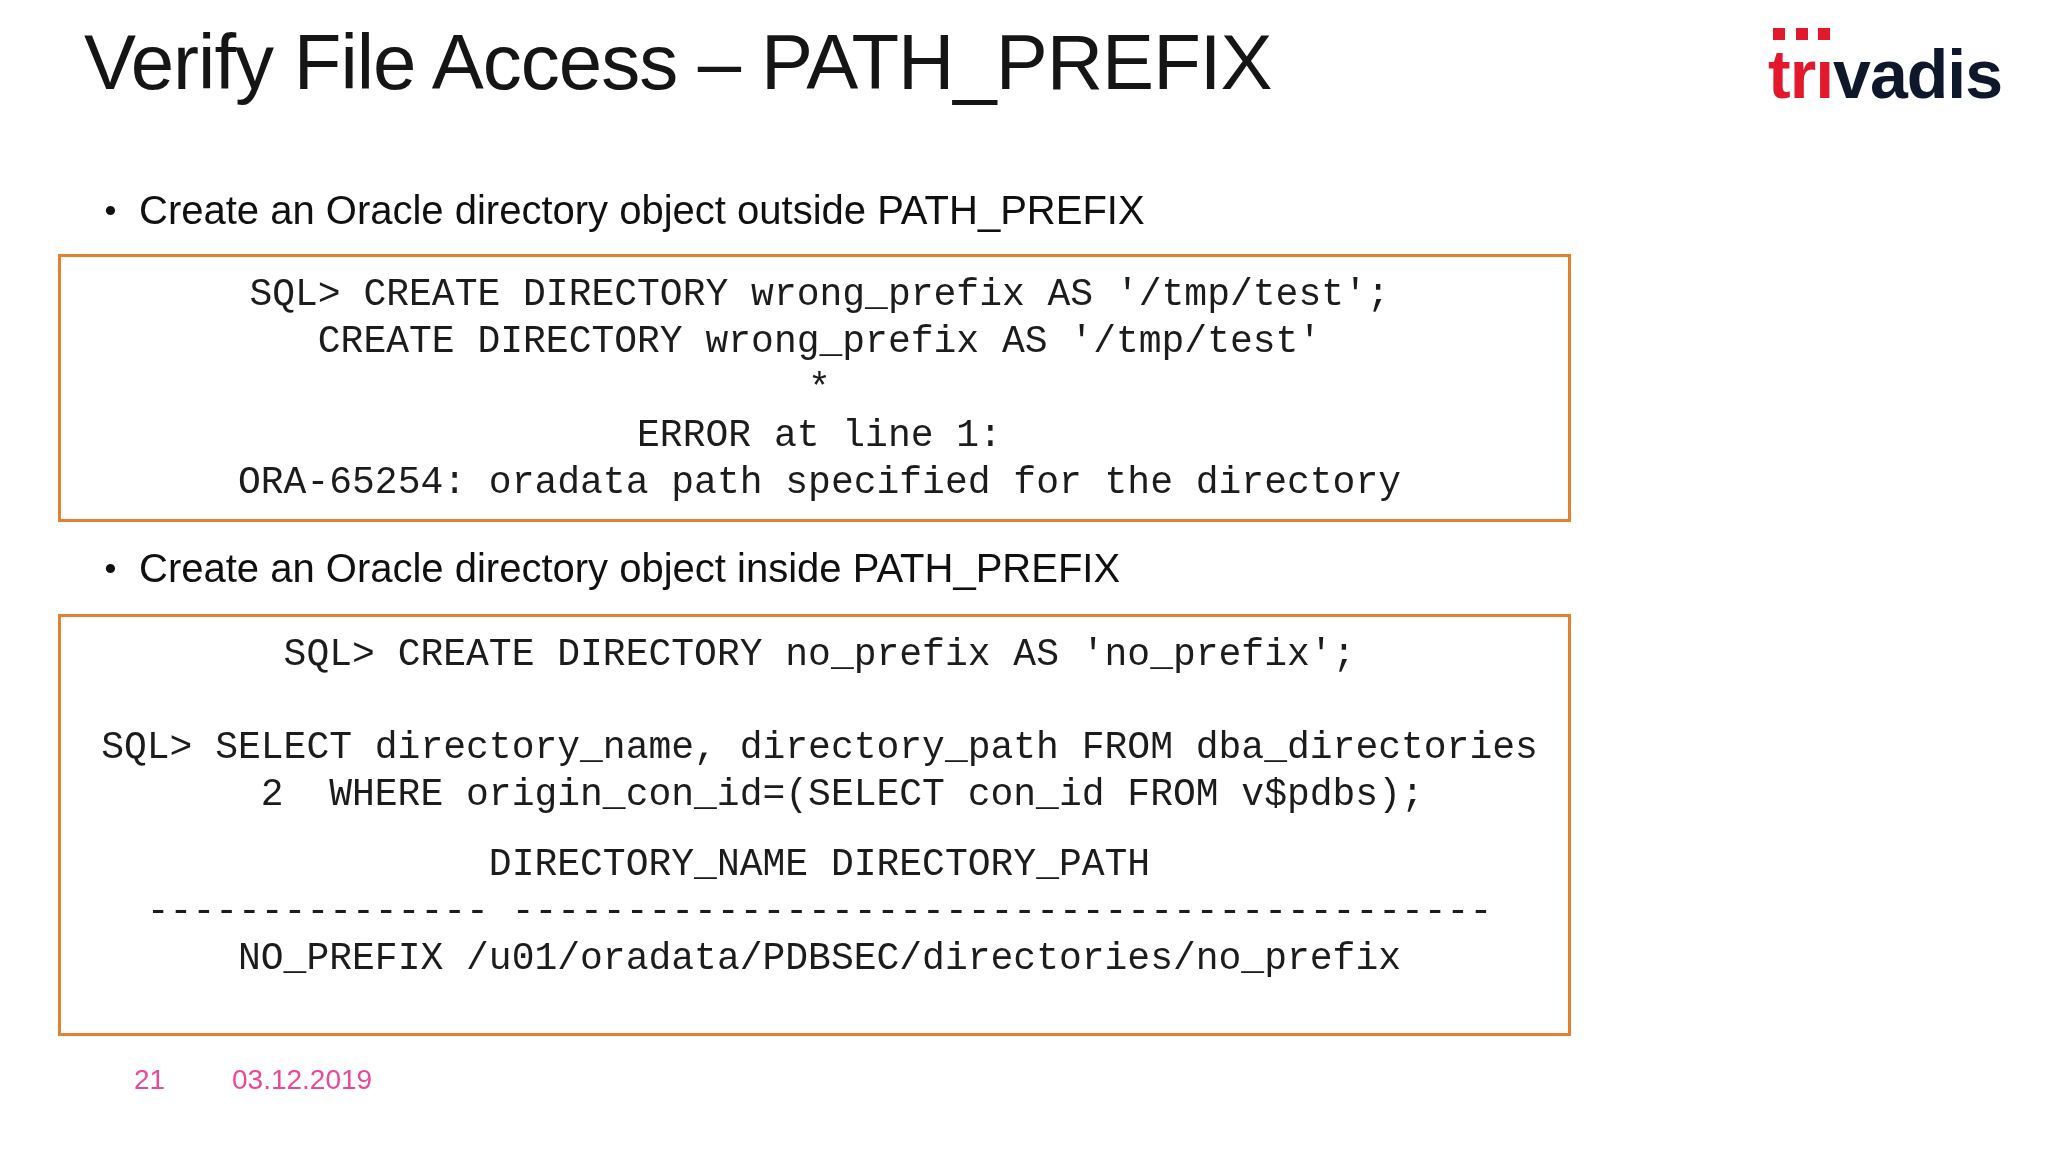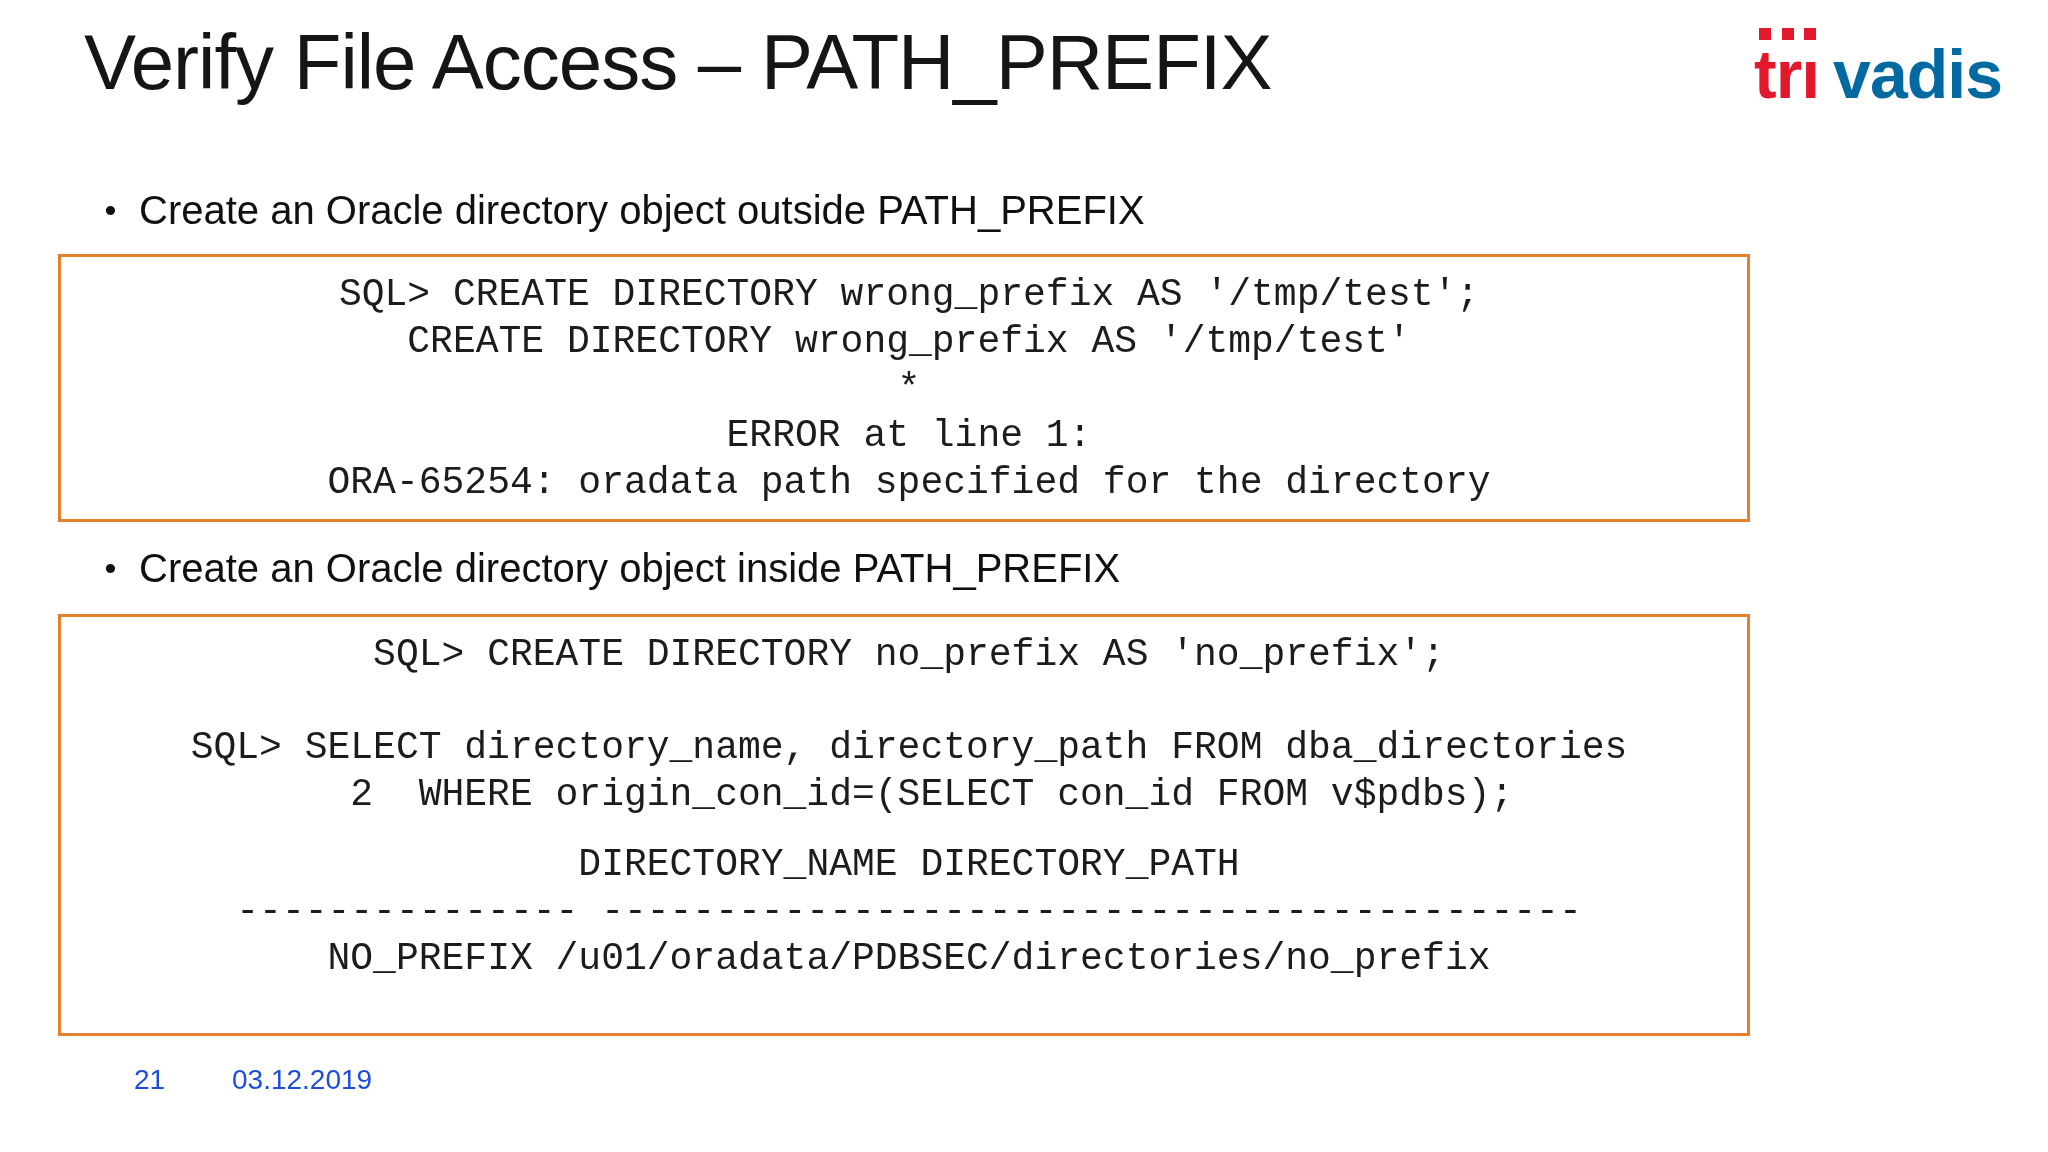--- a/index.html
+++ b/index.html
@@ -19,21 +19,21 @@
     white-space:nowrap;
   }
   
   .logo{
     position:absolute;top:26px;right:46px;
     font-size:68px;font-weight:700;letter-spacing:-1px;
     line-height:1;white-space:nowrap;
     padding-top:14px;
   }
   .logo .red{color:#e2192c;}
-  .logo .gray{color:#0369a1;margin-left:14px;}
+  .logo .gray{color:#0f172a;}
   .logo .ltr{position:relative;display:inline-block;}
   .logo .ltr.dotted::before{
     content:"";position:absolute;
     width:12px;height:12px;background:#e2192c;
     top:-12px;left:50%;transform:translateX(-50%);
   }
   
   .bullet{
     position:absolute;left:82px;
     display:flex;align-items:flex-start;
@@ -42,38 +42,38 @@
   }
   .bullet .dot{
     width:57px;flex:0 0 57px;
     font-size:34px;line-height:48px;
   }
   .bullet .btxt{line-height:48px;}
   .bullet1{top:186px;}
   .bullet2{top:544px;}
   
   .codebox{
-    position:absolute;left:58px;width:1692px;
+    position:absolute;left:58px;width:1513px;
     box-sizing:border-box;
     border:3px solid #e5802f;
     background:#ffffff;
     padding:14px 10px 0 20px;
     font-family:"Liberation Mono", monospace;
     font-size:38px;color:#1c1c1c;
   }
   .box1{top:254px;height:268px;}
   .box2{top:614px;height:422px;}
   .code-line{
     white-space:pre;
     line-height:47px;min-height:47px;
   }
   .code-line.blank{min-height:23px;line-height:23px;}
   
   .footer{position:absolute;left:0;top:1062px;width:1636px;height:60px;
-    font-size:28px;color:#1d4ed8;}
+    font-size:28px;color:#ec4899;}
   .footer span{position:absolute;white-space:nowrap;line-height:36px;}
   .footer .page{left:134px;}
   .footer .date{left:232px;}
   .footer .event{left:447px;}
 </style>
 </head>
 <body>
 
 <div class="slide">
 

